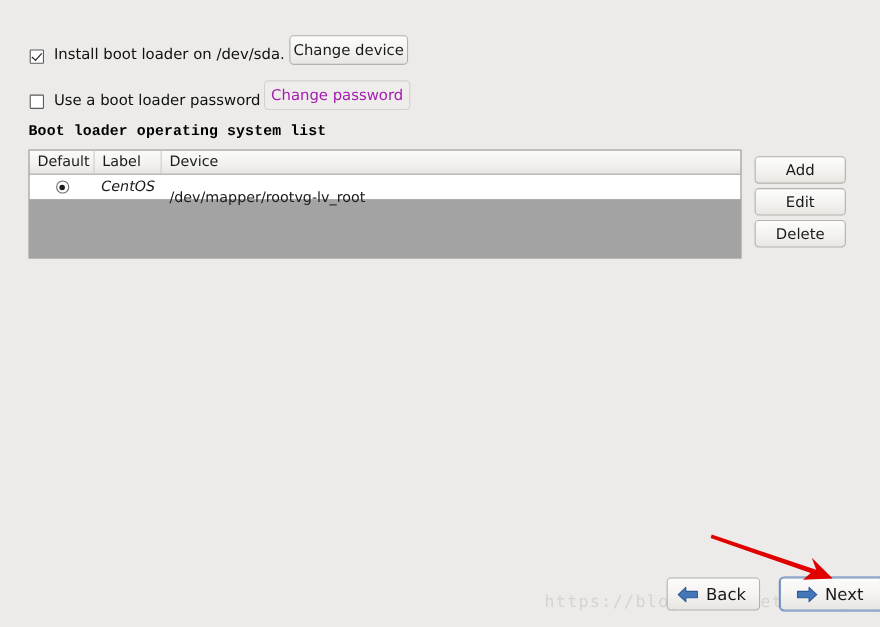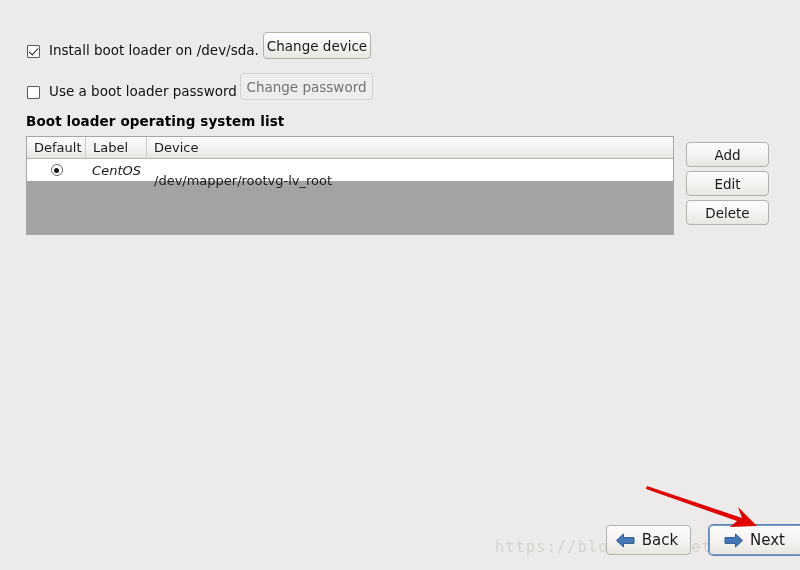--- a/index.html
+++ b/index.html
@@ -64,21 +64,21 @@
     color: #1a1a1a;
     font-size: 13.5px;
     font-family: "DejaVu Sans", "Liberation Sans", sans-serif;
     display: flex;
     align-items: center;
     justify-content: center;
     white-space: nowrap;
     box-shadow: 0 1px 0 rgba(255,255,255,0.75) inset;
   }
   .btn.disabled {
-    color: #737373;
+    color: #a21caf;
     border-color: #d4d1cc;
     background: #eeedeb;
     box-shadow: none;
   }
 
   #btn-change-device {
     position: absolute;
     left: 263px;
     top: 32px;
     width: 108px;
@@ -94,20 +94,21 @@
 
   
   #section-heading {
     position: absolute;
     left: 26px;
     top: 113px;
     font-size: 13.5px;
     font-weight: bold;
     color: #000;
     letter-spacing: 0.1px;
+    font-family: Liberation Mono, monospace;
   }
 
   
   #os-table {
     position: absolute;
     left: 26px;
     top: 136px;
     width: 648px;
     height: 99px;
     border: 1px solid #a9a6a1;

